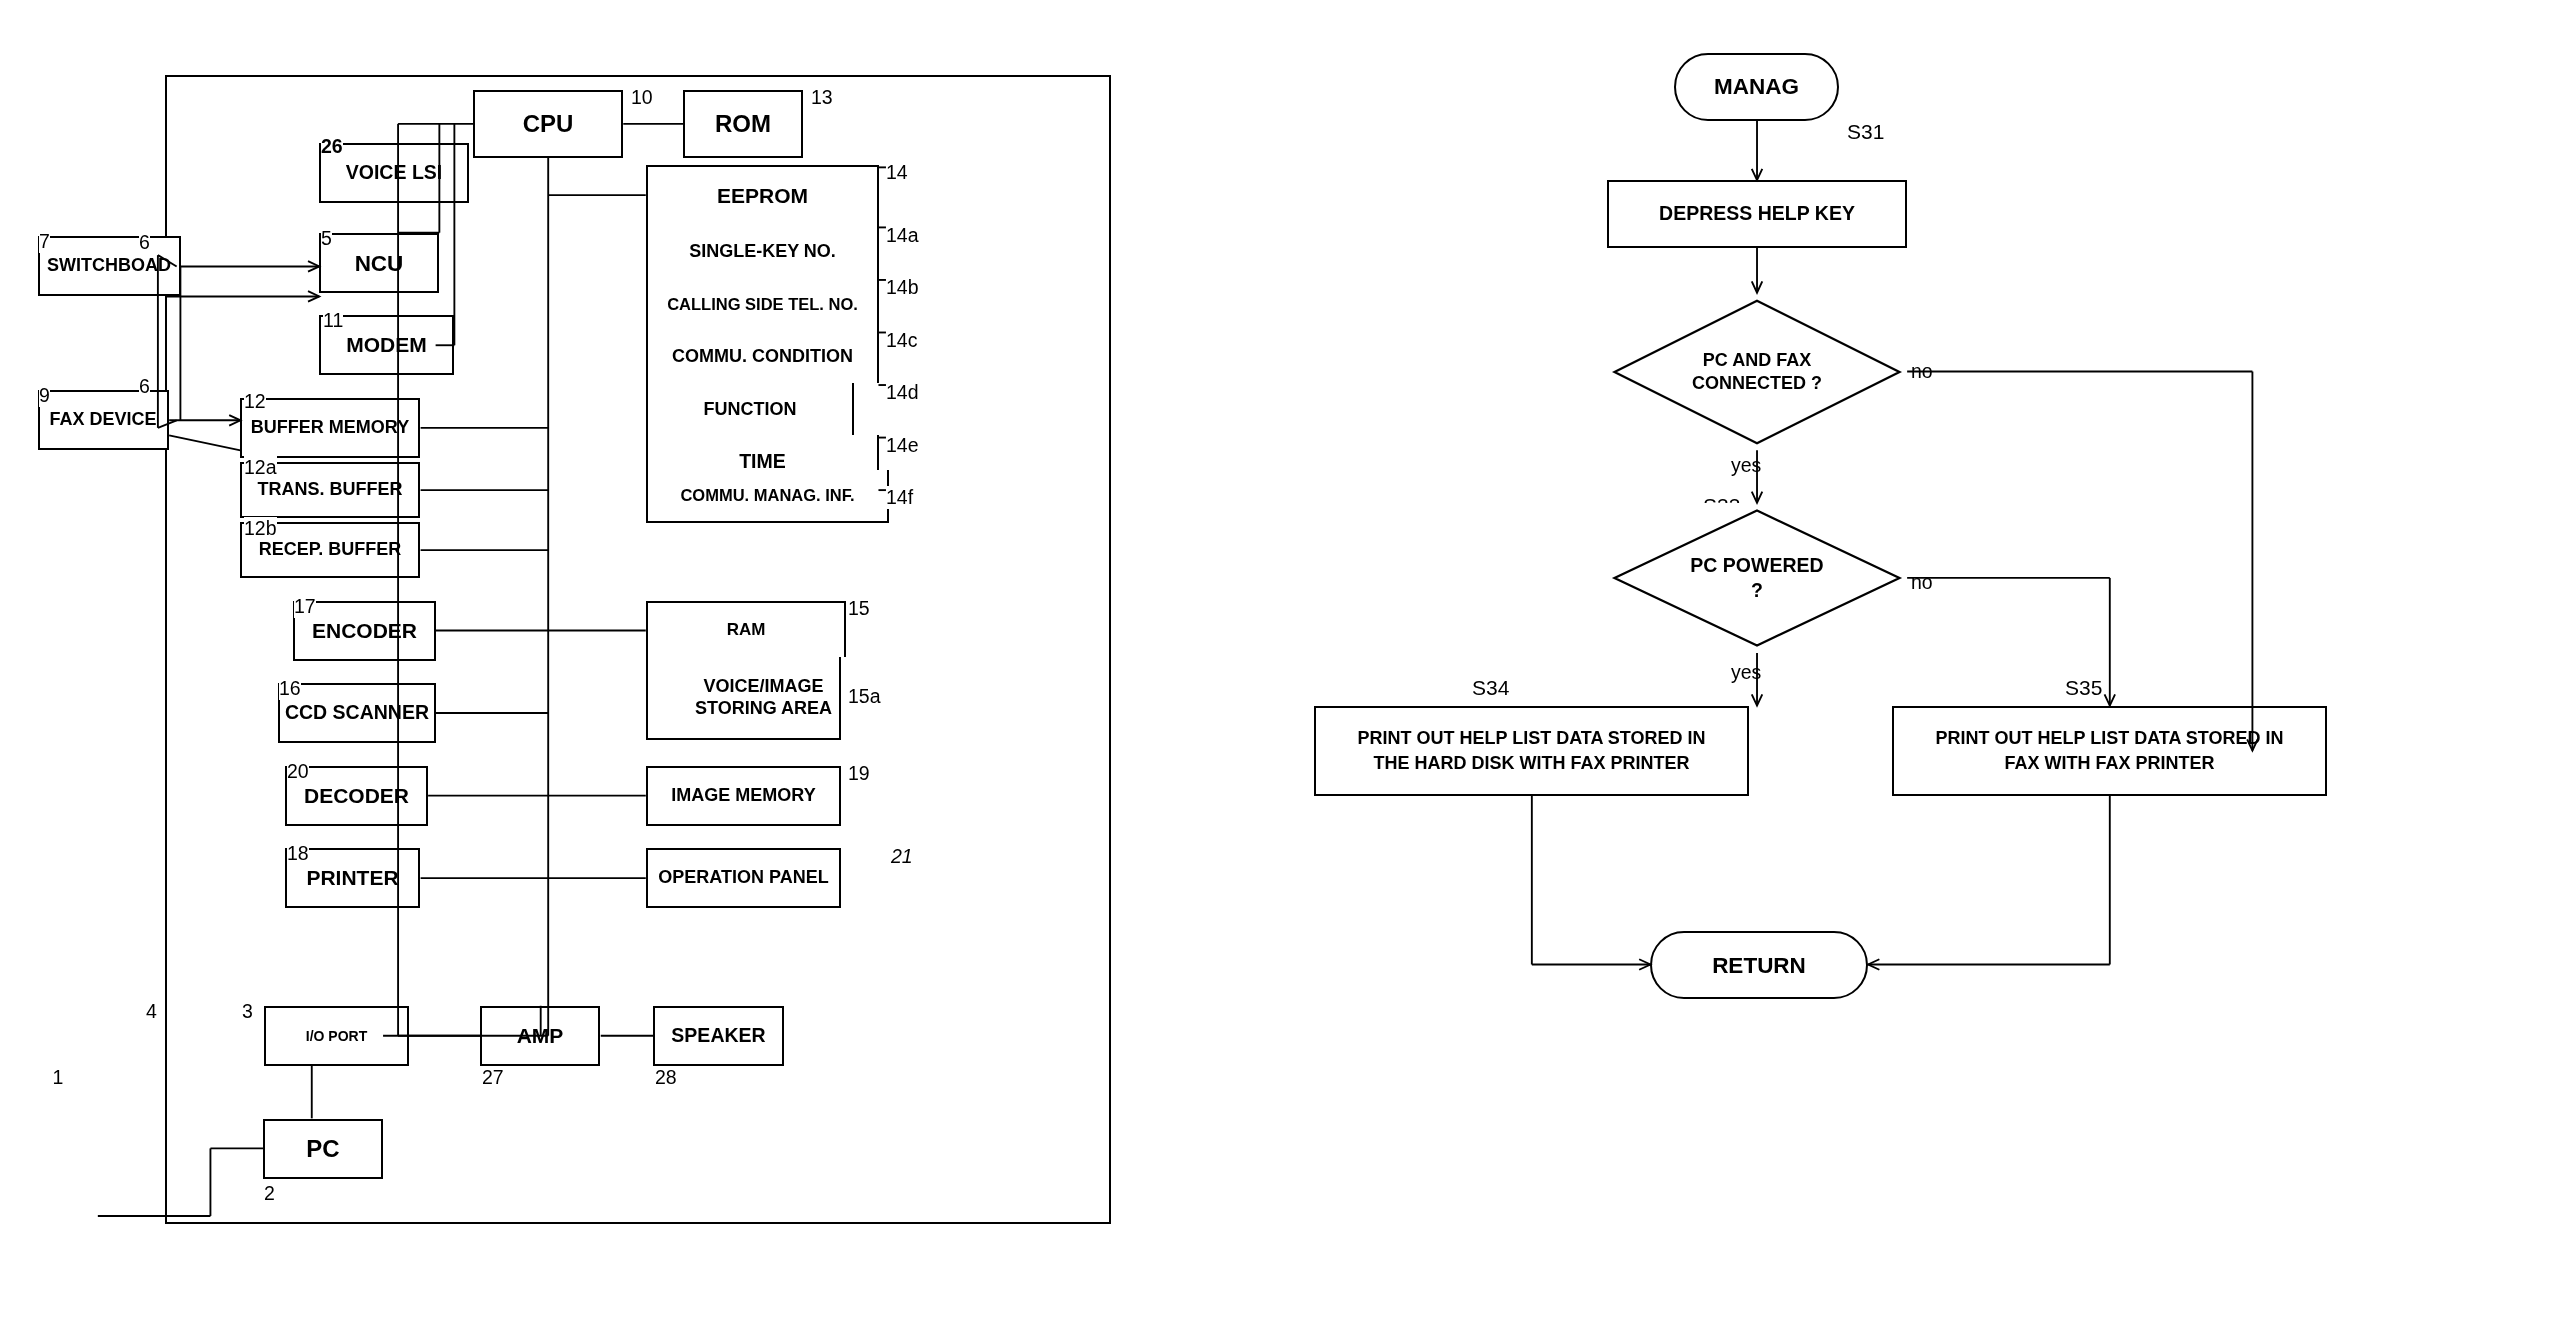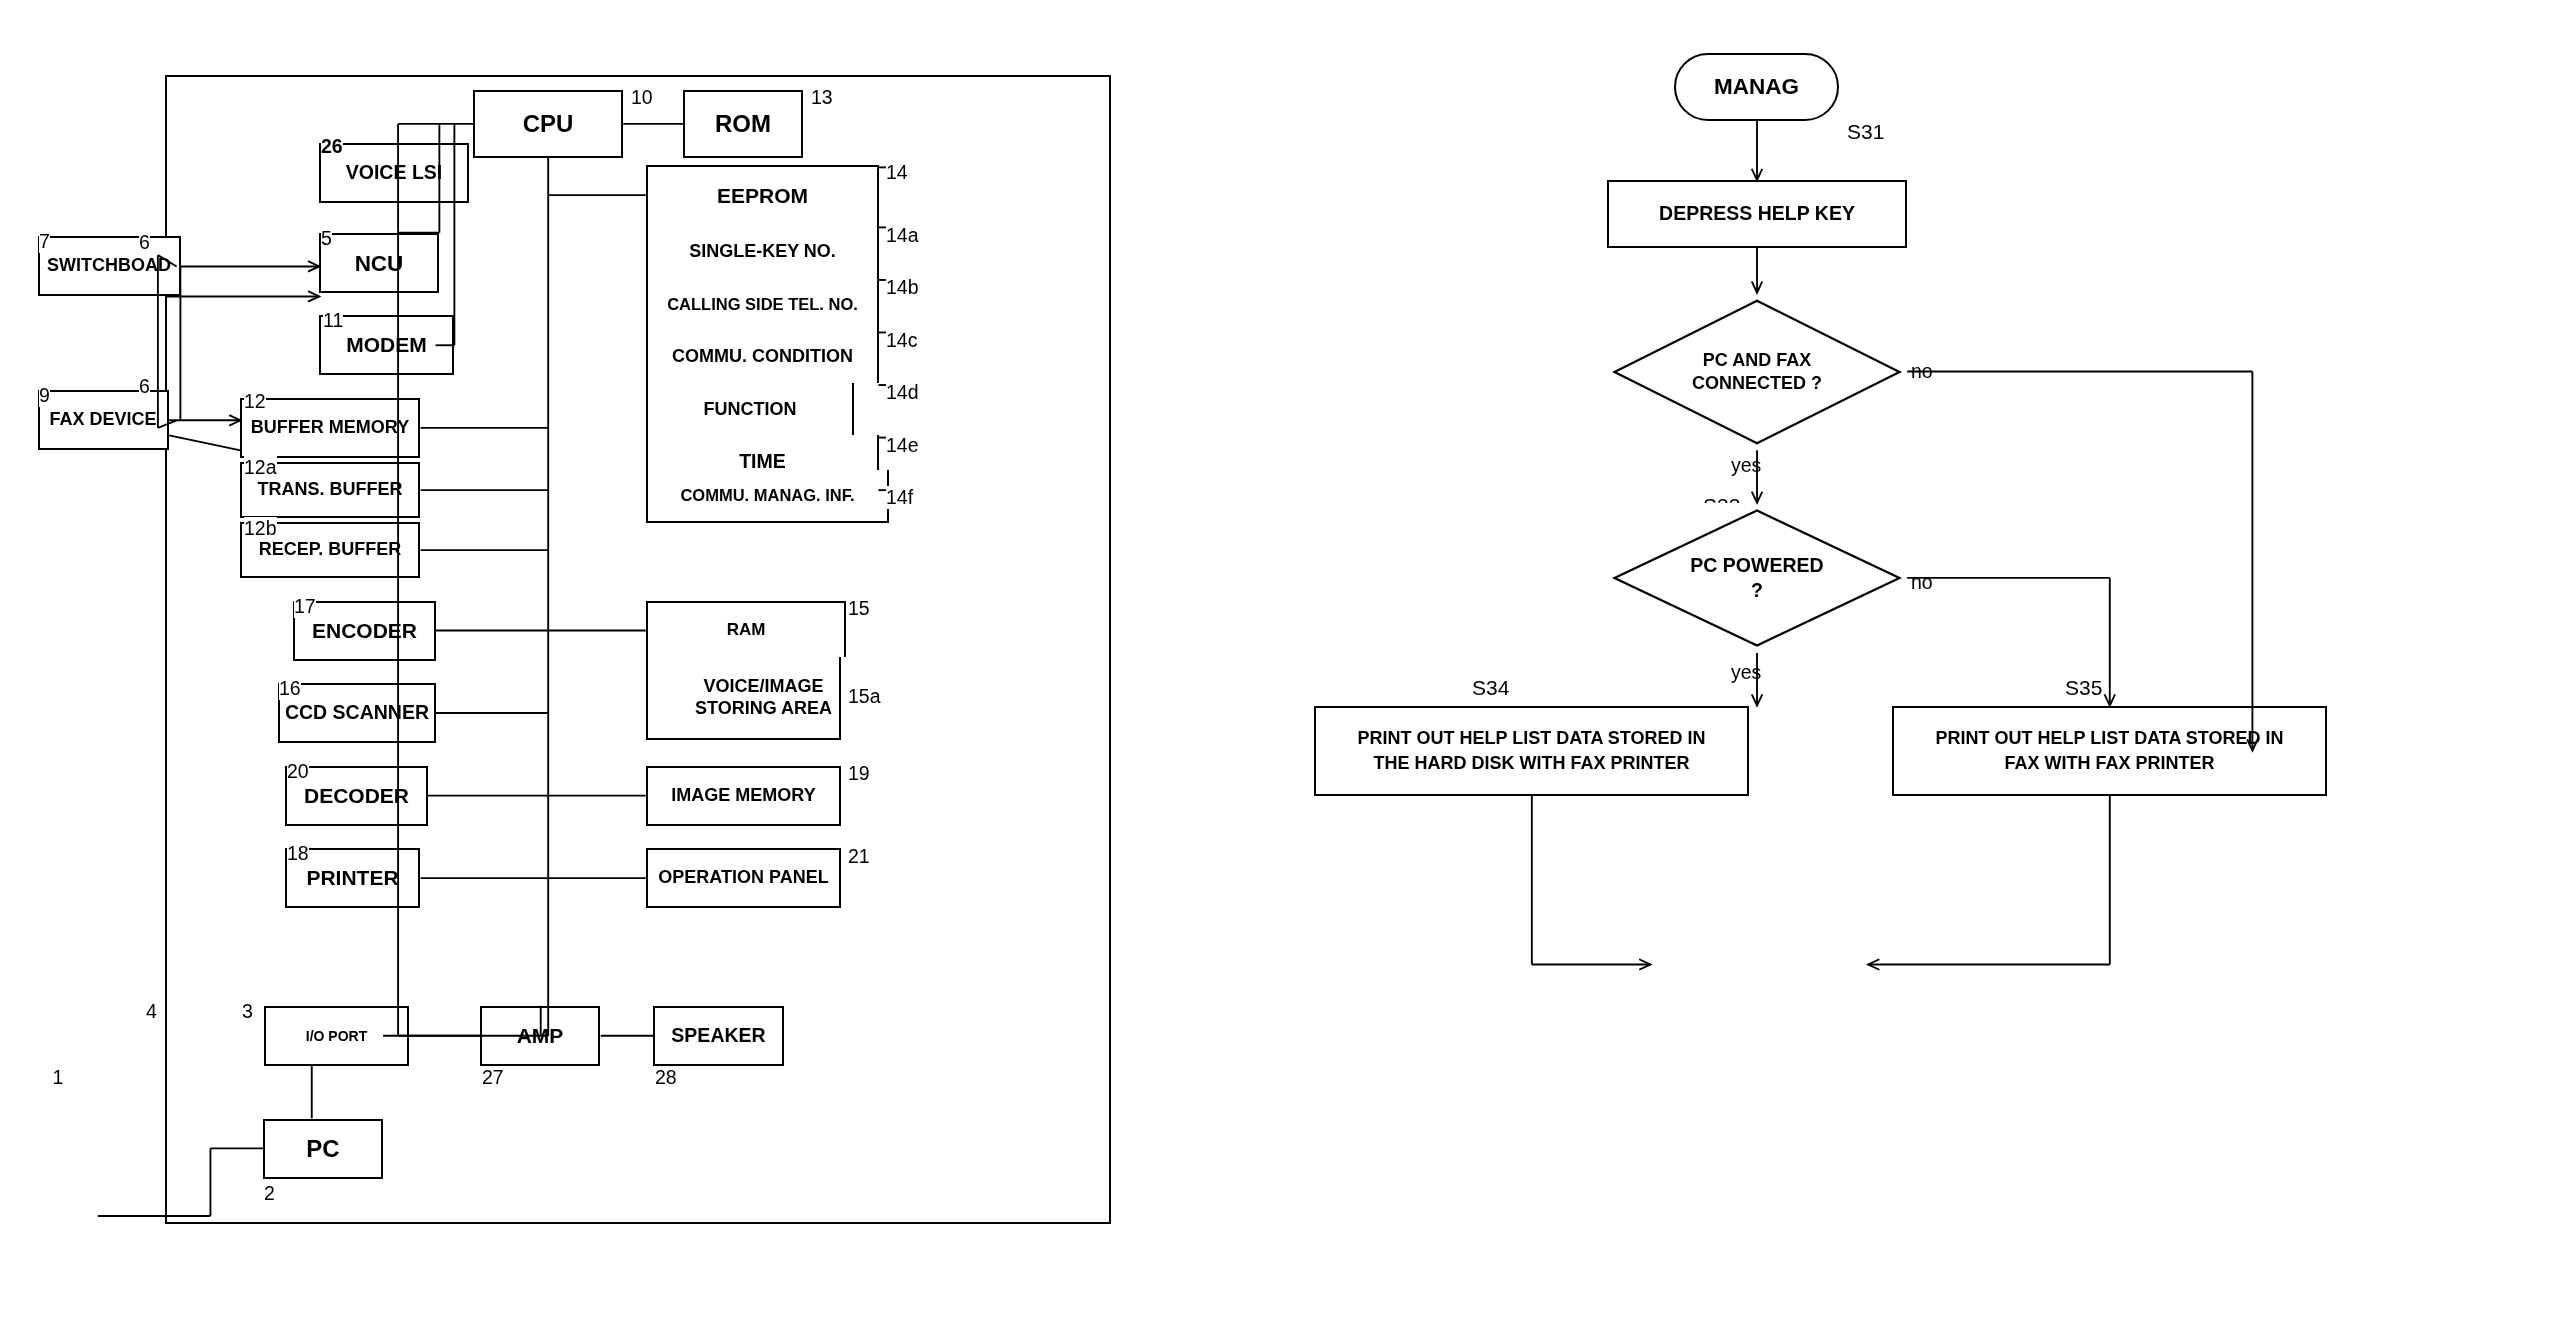--- a/index.html
+++ b/index.html
@@ -236,21 +236,21 @@
     <span class="ref-label" style="left:818px; top:623px;margin-top:32px;">15a</span>
 
     <div class="block" style="left:616px; top:736px; width:195px; height:60px; font-size:18px;">
       <span>IMAGE MEMORY</span>
     </div>
     <span class="ref-label" style="left:818px; top:732px;">19</span>
 
     <div class="block" style="left:616px; top:818px; width:195px; height:60px; font-size:18px;">
       <span>OPERATION PANEL</span>
     </div>
-    <span class="ref-label" style="left:818px; top:815px;">21</span>
+    <span class="ref-label" style="left:861px; top:815px;font-style:italic;">21</span>
 
     <div class="block" style="left:450px; top:976px; width:120px; height:60px; font-size:21px;">
       <span>AMP</span>
     </div>
     <span class="ref-label" style="left:452px; top:1036px;">27</span>
 
     <div class="block" style="left:623px; top:976px; width:131px; height:60px; font-size:19.5px;">
       <span>SPEAKER</span>
     </div>
     <span class="ref-label" style="left:625px; top:1036px;">28</span>
@@ -388,20 +388,23 @@
 THE HARD DISK WITH FAX PRINTER</span>
     </div>
 
     <span class="ref-label" style="left:826px; top:646px; font-size:21px;">S35</span>
 
     <div class="block" style="left:653px; top:676px; width:435px; height:90px; font-size:18px; line-height:1.4;">
       <span style="white-space:pre-line; text-align:center;">PRINT OUT HELP LIST DATA STORED IN
 FAX WITH FAX PRINTER</span>
     </div>
 
+    <div class="block block-rounded" style="left:411px; top:901px; width:218px; height:68px; font-size:22.5px; border-radius:34px;">
+      <span>RETURN</span>
+    </div>
 
     <svg class="lines-svg" viewBox="0 0 1741 1680" width="1307" height="1261">
 
       <line x1="690" y1="120" x2="690" y2="200"></line>
       <polyline points="683,185 690,200 697,185"></polyline>
 
       <line x1="690" y1="290" x2="690" y2="350"></line>
       <polyline points="683,335 690,350 697,335"></polyline>
 
       <line x1="690" y1="560" x2="690" y2="630"></line>

